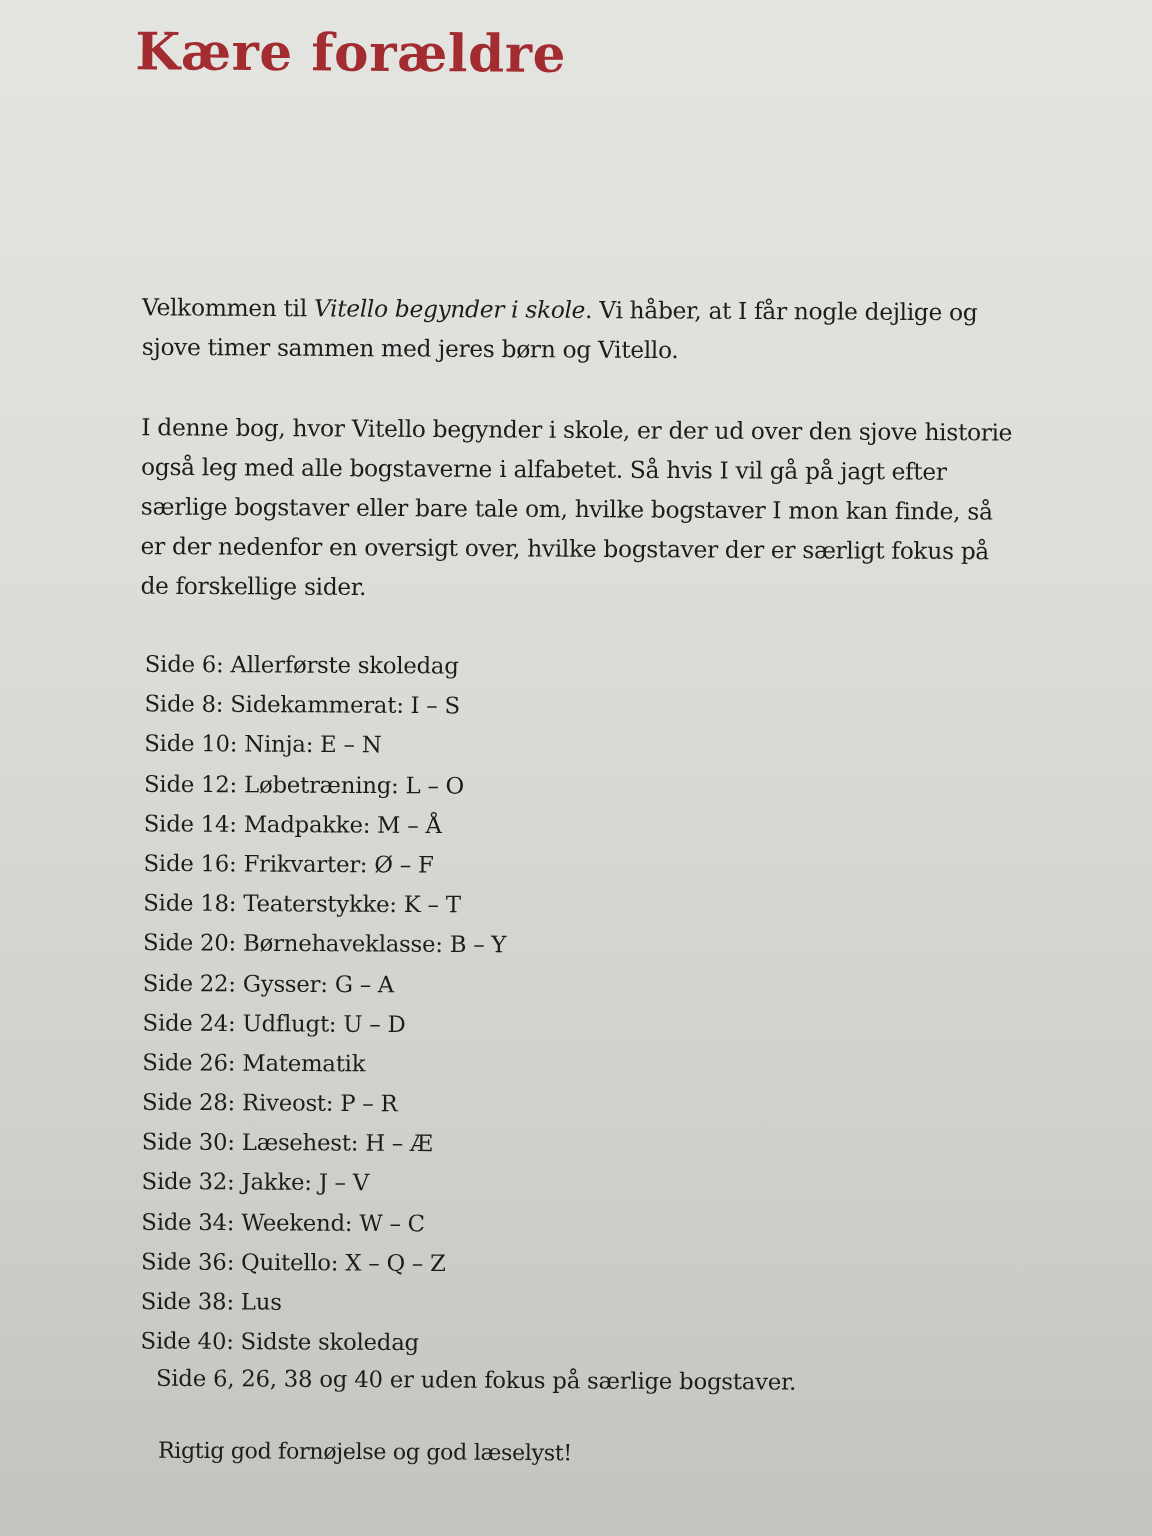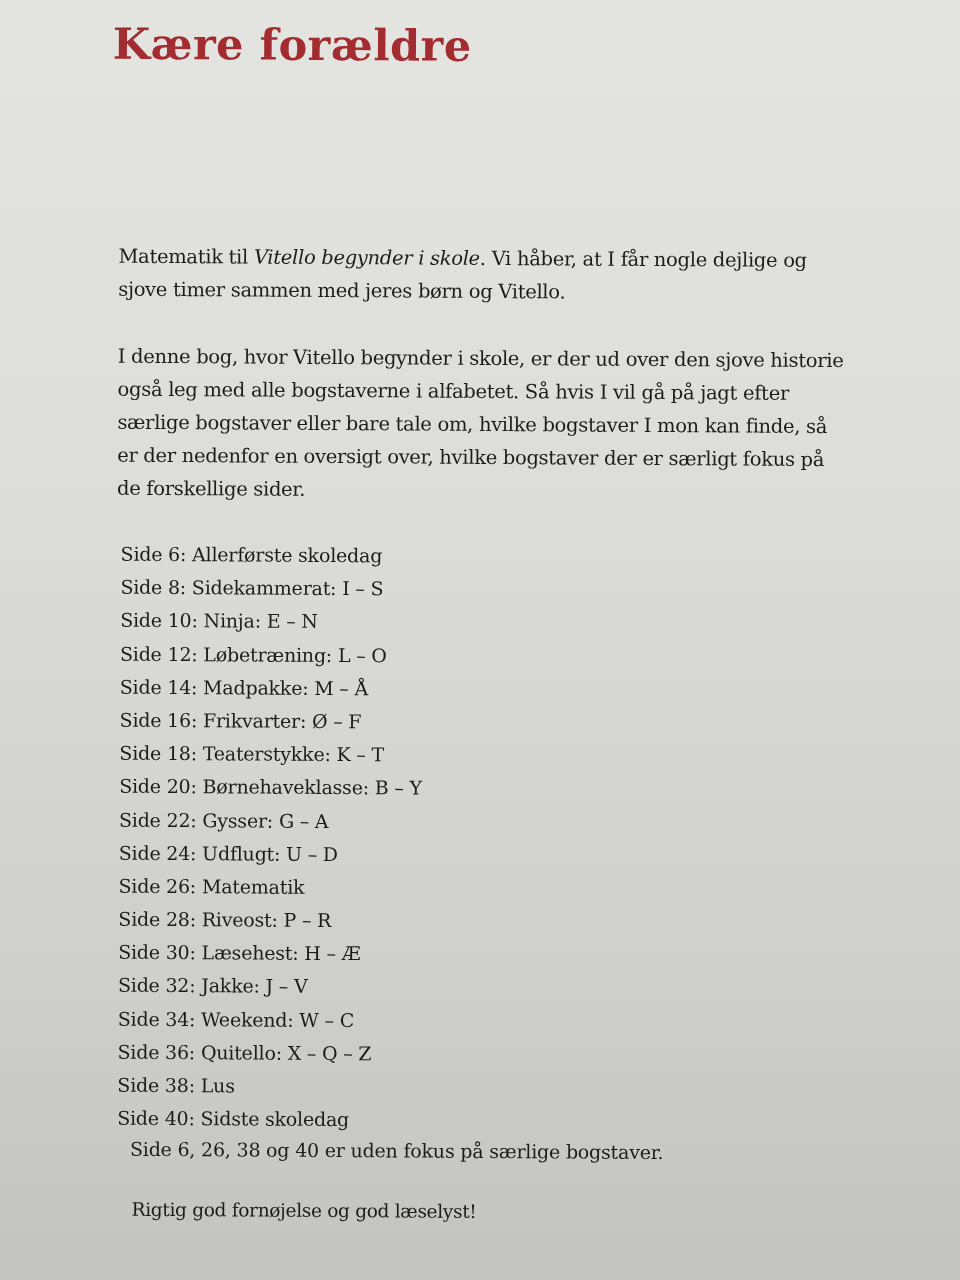--- a/index.html
+++ b/index.html
@@ -78,21 +78,21 @@
       white-space: nowrap;
     }
   </style>
 </head>
 <body>
 
 <div class="page">
 
   <h1 class="title">Kære forældre</h1>
 
-  <p class="intro p1"><span>Matematik til </span><em>Vitello begynder i skole</em><span>. Vi håber, at I får nogle dejlige og sjove timer sammen med jeres børn og Vitello.</span></p>
+  <p class="intro p1"><span>Velkommen til </span><em>Vitello begynder i skole</em><span>. Vi håber, at I får nogle dejlige og sjove timer sammen med jeres børn og Vitello.</span></p>
 
   <p class="intro p2">I denne bog, hvor Vitello begynder i skole, er der ud over den sjove historie også leg med alle bogstaverne i alfabetet. Så hvis I vil gå på jagt efter særlige bogstaver eller bare tale om, hvilke bogstaver I mon kan finde, så er der nedenfor en oversigt over, hvilke bogstaver der er særligt fokus på de forskellige sider.</p>
 
   <ul class="toc">
     <li>Side 6: Allerførste skoledag</li>
     <li>Side 8: Sidekammerat: I – S</li>
     <li>Side 10: Ninja: E – N</li>
     <li>Side 12: Løbetræning: L – O</li>
     <li>Side 14: Madpakke: M – Å</li>
     <li>Side 16: Frikvarter: Ø – F</li>

